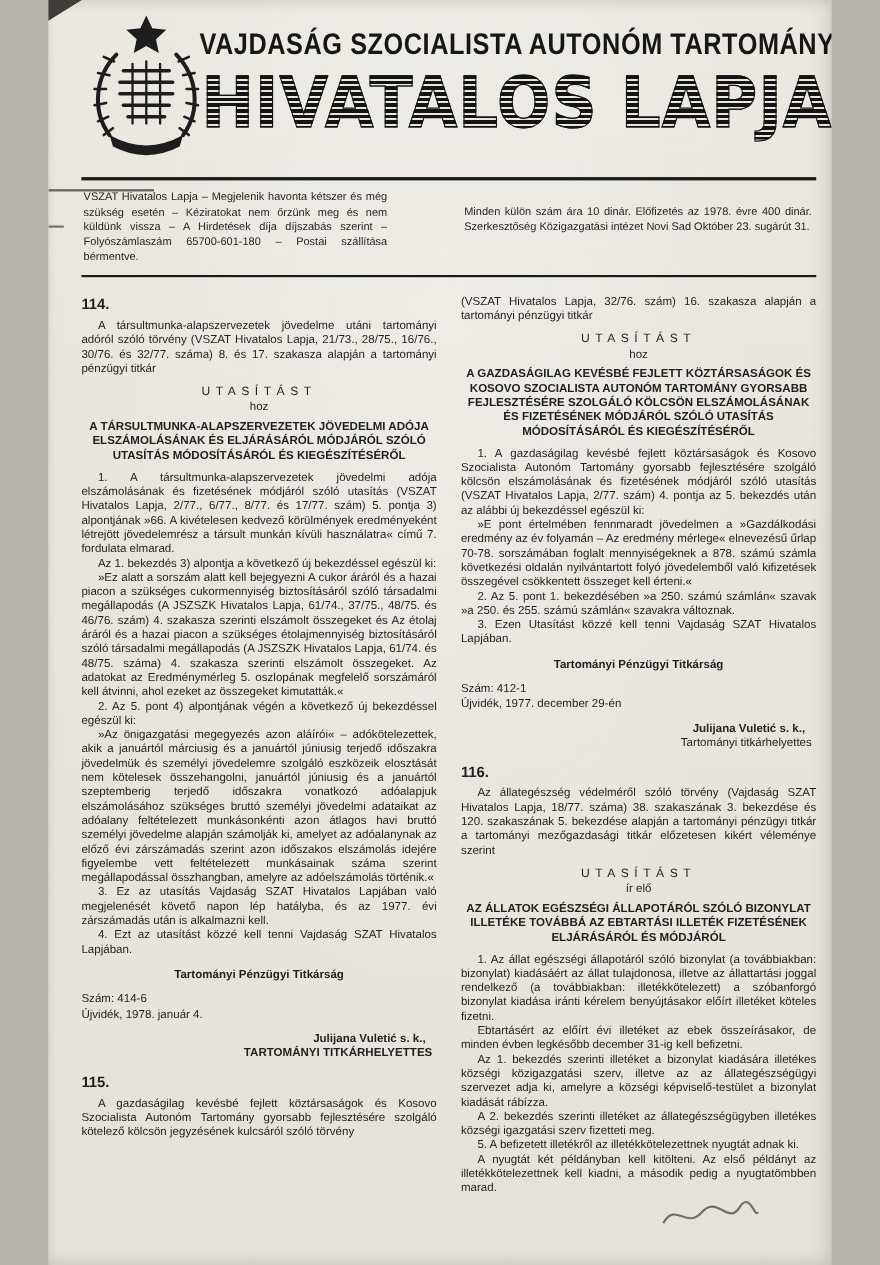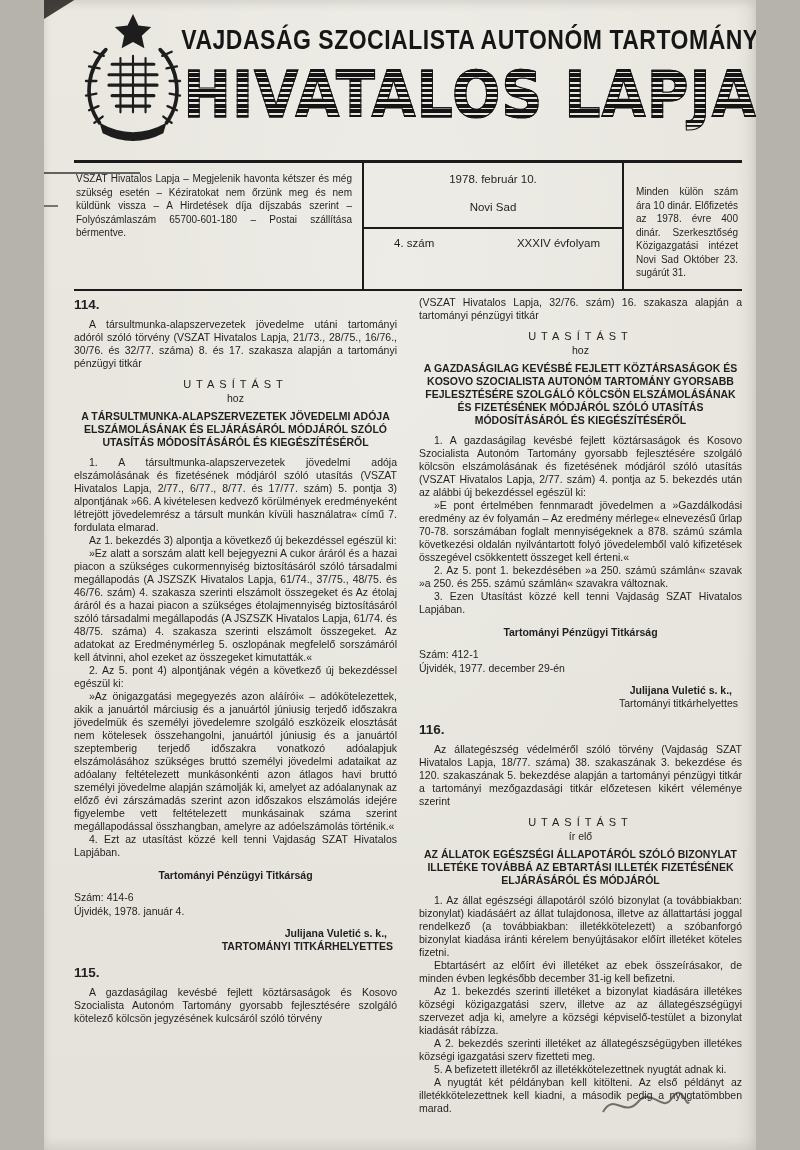--- a/index.html
+++ b/index.html
@@ -56,23 +56,24 @@
     font-size:11.5px;padding:10px 0 8px;
   }
   .info-date{text-align:center;}
   .info-city{text-align:center;margin-top:16px;}
   .info-center-rule{border-top:2px solid #1b1b1b;margin:14px 0 8px;}
   .info-issue-row{display:flex;justify-content:space-between;padding:0 22px 0 30px;}
   .info-right{
     flex:1;box-sizing:border-box;
     font-size:10px;line-height:13.5px;text-align:justify;
     padding:22px 4px 9px 12px;
+    margin-left:48px;
   }
   
-  .body-columns{display:flex;gap:22px;padding-top:5px;justify-content:space-between;}
+  .body-columns{display:flex;gap:22px;padding-top:16px;justify-content:space-between;}
   .col{flex:1;min-width:0;font-size:10.5px;line-height:13px;}
   .blk-num{font-weight:bold;font-size:13.5px;margin:13px 0 7px;}
   .col > .blk-num:first-child{margin-top:2px;}
   .blk-p{text-align:justify;text-indent:15px;margin:0;}
   .blk-p0{text-align:justify;margin:0;}
   .blk-c{text-align:center;margin:0 0 5px;}
   .blk-cs{text-align:center;letter-spacing:5px;font-size:11px;margin:8px 0 1px;}
   .blk-t{text-align:center;font-weight:bold;margin:4px 2px 7px;}
   .blk-sec{text-align:center;font-weight:bold;margin:10px 0 9px;}
   .blk-line{margin:1px 0;}
@@ -110,44 +111,36 @@
       </svg>
     </div>
     <div class="masthead-text">
       <div class="province-title">VAJDASÁG SZOCIALISTA AUTONÓM TARTOMÁNY</div>
       <div class="gazette-title">HIVATALOS LAPJA</div>
     </div>
   </header>
 
   <div class="info-bar">
     <div class="info-left">VSZAT Hivatalos Lapja – Megjelenik havonta kétszer és még szükség esetén – Kéziratokat nem őrzünk meg és nem küldünk vissza – A Hirdetések díja díjszabás szerint – Folyószámlaszám 65700-601-180 – Postai szállítása bérmentve.</div>
-    <div class="info-center">
-      <div class="info-date">1978. február 10.</div>
-      <div class="info-city">Novi Sad</div>
-      <div class="info-center-rule"></div>
-      <div class="info-issue-row">
-        <span>4. szám</span>
-        <span>XXXIV évfolyam</span>
-      </div>
-    </div>
     <div class="info-right">Minden külön szám ára 10 dinár. Előfizetés az 1978. évre 400 dinár. Szerkesztőség Közigazgatási intézet Novi Sad Október 23. sugárút 31.</div>
   </div>
 
   <main class="body-columns">
     <div class="col">
         <div class="blk-num">114.</div>
         <div class="blk-p">A társultmunka-alapszervezetek jövedelme utáni tartományi adóról szóló törvény (VSZAT Hivatalos Lapja, 21/73., 28/75., 16/76., 30/76. és 32/77. száma) 8. és 17. szakasza alapján a tartományi pénzügyi titkár</div>
         <div class="blk-cs">UTASÍTÁST</div>
         <div class="blk-c">hoz</div>
         <div class="blk-t">A TÁRSULTMUNKA-ALAPSZERVEZETEK JÖVEDELMI ADÓJA ELSZÁMOLÁSÁNAK ÉS ELJÁRÁSÁRÓL MÓDJÁRÓL SZÓLÓ UTASÍTÁS MÓDOSÍTÁSÁRÓL ÉS KIEGÉSZÍTÉSÉRŐL</div>
         <div class="blk-p">1. A társultmunka-alapszervezetek jövedelmi adója elszámolásának és fizetésének módjáról szóló utasítás (VSZAT Hivatalos Lapja, 2/77., 6/77., 8/77. és 17/77. szám) 5. pontja 3) alpontjának »66. A kivételesen kedvező körülmények eredményeként létrejött jövedelemrész a társult munkán kívüli használatra« című 7. fordulata elmarad.</div>
         <div class="blk-p">Az 1. bekezdés 3) alpontja a következő új bekezdéssel egészül ki:</div>
         <div class="blk-p">»Ez alatt a sorszám alatt kell bejegyezni A cukor áráról és a hazai piacon a szükséges cukormennyiség biztosításáról szóló társadalmi megállapodás (A JSZSZK Hivatalos Lapja, 61/74., 37/75., 48/75. és 46/76. szám) 4. szakasza szerinti elszámolt összegeket és Az étolaj áráról és a hazai piacon a szükséges étolajmennyiség biztosításáról szóló társadalmi megállapodás (A JSZSZK Hivatalos Lapja, 61/74. és 48/75. száma) 4. szakasza szerinti elszámolt összegeket. Az adatokat az Eredménymérleg 5. oszlopának megfelelő sorszámáról kell átvinni, ahol ezeket az összegeket kimutatták.«</div>
         <div class="blk-p">2. Az 5. pont 4) alpontjának végén a következő új bekezdéssel egészül ki:</div>
         <div class="blk-p">»Az önigazgatási megegyezés azon aláírói« – adókötelezettek, akik a januártól márciusig és a januártól júniusig terjedő időszakra jövedelmük és személyi jövedelemre szolgáló eszközeik elosztását nem kötelesek összehangolni, januártól júniusig és a januártól szeptemberig terjedő időszakra vonatkozó adóalapjuk elszámolásához szükséges bruttó személyi jövedelmi adataikat az adóalany feltételezett munkásonkénti azon átlagos havi bruttó személyi jövedelme alapján számolják ki, amelyet az adóalanynak az előző évi zárszámadás szerint azon időszakos elszámolás idejére figyelembe vett feltételezett munkásainak száma szerint megállapodással összhangban, amelyre az adóelszámolás történik.«</div>
+        <div class="blk-p">3. Ez az utasítás Vajdaság SZAT Hivatalos Lapjában való megjelenését követő napon lép hatályba, és az 1977. évi zárszámadás után is alkalmazni kell.</div>
         <div class="blk-p">4. Ezt az utasítást közzé kell tenni Vajdaság SZAT Hivatalos Lapjában.</div>
         <div class="blk-sec">Tartományi Pénzügyi Titkárság</div>
         <div class="blk-line">Szám: 414-6</div>
         <div class="blk-line">Újvidék, 1978. január 4.</div>
         <div class="blk-sign">Julijana Vuletić s. k.,</div>
         <div class="blk-sigrb">TARTOMÁNYI TITKÁRHELYETTES</div>
         <div class="blk-num">115.</div>
         <div class="blk-p">A gazdaságilag kevésbé fejlett köztársaságok és Kosovo Szocialista Autonóm Tartomány gyorsabb fejlesztésére szolgáló kötelező kölcsön jegyzésének kulcsáról szóló törvény</div>
       </div>
     <div class="col">

